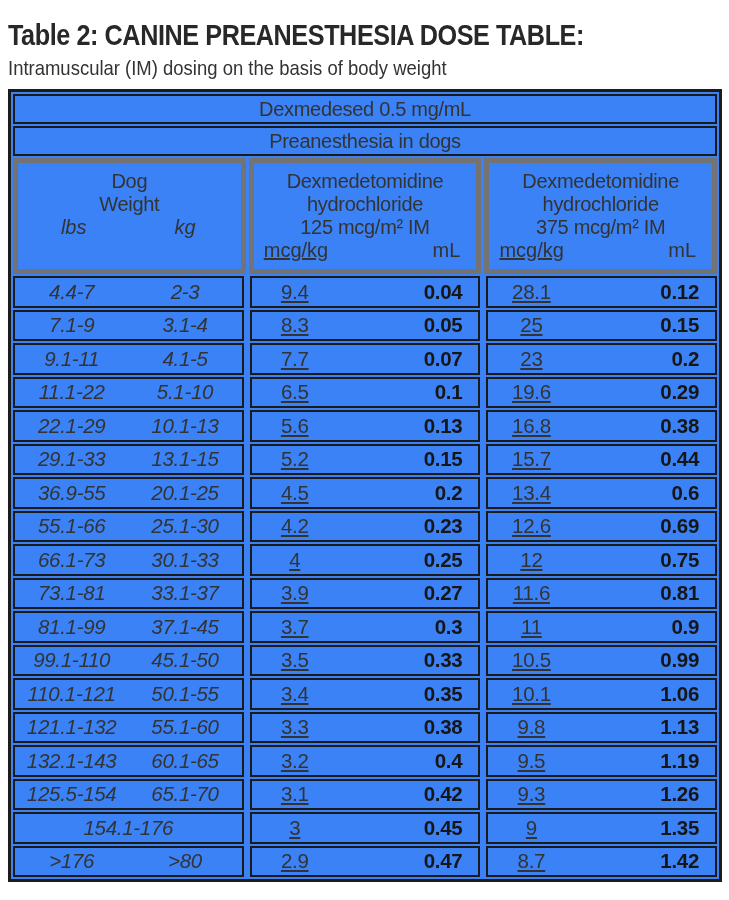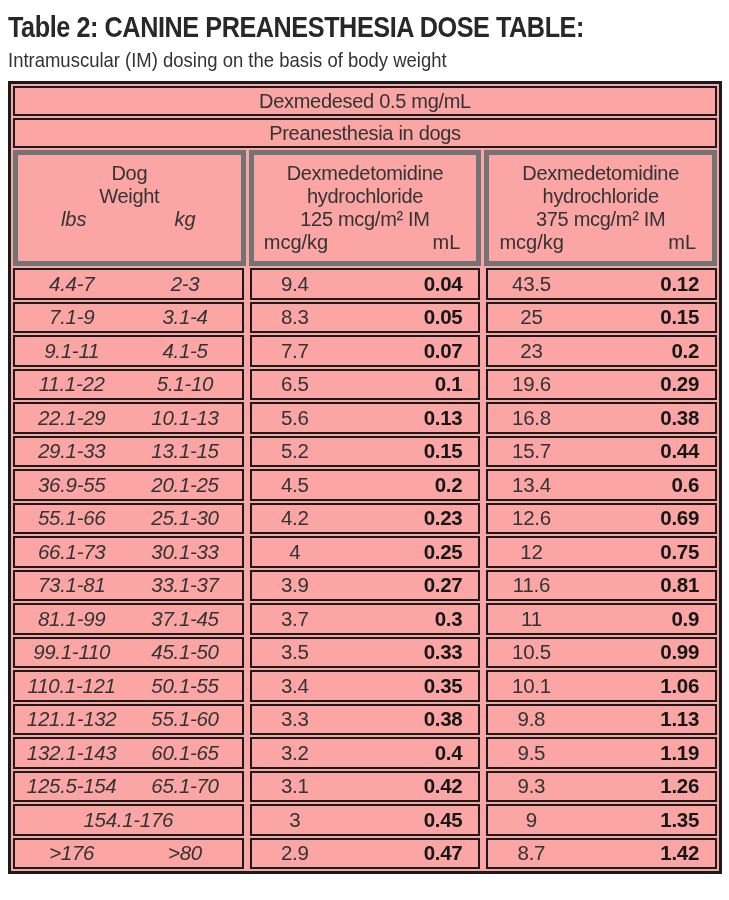--- a/index.html
+++ b/index.html
@@ -2,57 +2,57 @@
 <html><head>
 <meta charset="utf-8">
 <style>
   html,body{margin:0;padding:0;background:#ffffff;}
   body{
     width:729px;height:900px;overflow:hidden;
     font-family:"Liberation Sans",sans-serif;
     color:#333333;
     -webkit-font-smoothing:antialiased;
   }
-  .page{padding:6px 7px 0 8px;}
+  .page{padding:14px 7px 0 8px;}
   .title{
     font-size:30px;font-weight:700;letter-spacing:-0.5px;color:#282828;
     margin:4px 0 4px 0;white-space:nowrap;
     transform:scaleX(0.84);transform-origin:left top;
   }
   .subtitle{
     font-size:21px;font-weight:400;color:#333;white-space:nowrap;
     margin:0 0 9px 0;
     transform:scaleX(0.88);transform-origin:left top;
   }
   .dose-table{
     box-sizing:border-box;width:714px;
     border:3px solid #1b1b1b;padding:2px;
     display:flex;flex-direction:column;gap:2px;
-    background:#fca5a5;
+    background:#3b82f6;
   }
   .banner{
     border:2px solid #1b1b1b;height:26px;line-height:26px;
     text-align:center;font-size:20px;letter-spacing:-0.3px;
   }
   .header-row{display:flex;gap:3px;}
   .hgroup{
     flex:1 1 0;border:5px solid #737373;height:106px;
     display:flex;flex-direction:column;
     min-width:0;
   }
   .hgroup-title{padding-top:7px;text-align:center;font-size:20px;line-height:23px;letter-spacing:-0.3px;}
   .units{display:flex;padding-bottom:5px;font-size:20px;align-items:flex-end;}
   .drow{display:flex;gap:6px;}
   .g{
     flex:1 1 0;border:2px solid #1b1b1b;height:27.5px;
     display:flex;align-items:center;font-size:20.5px;letter-spacing:-0.3px;
     min-width:0;
   }
   .half{flex:1 1 0;text-align:center;font-style:italic;}
-  .mcg{width:38%;flex:0 0 38%;text-align:center;}
+  .mcg{width:38%;flex:0 0 38%;text-align:center;text-decoration:underline;}
   .ml{flex:1 1 0;text-align:right;padding-right:16px;}
   .drow .ml{font-weight:700;color:#161616;}
   .units .ml{font-weight:400;color:#333;}
 </style>
 </head>
 <body>
 
 <div class="page">
   <div class="title">Table 2: CANINE PREANESTHESIA DOSE TABLE:</div>
   <div class="subtitle">Intramuscular (IM) dosing on the basis of body weight</div>
@@ -98,21 +98,21 @@
   <div class="drow">
         <div class="g">
           <div class="half">4.4-7</div>
           <div class="half">2-3</div>
         </div>
         <div class="g">
           <div class="mcg">9.4</div>
           <div class="ml">0.04</div>
         </div>
         <div class="g">
-          <div class="mcg">43.5</div>
+          <div class="mcg">28.1</div>
           <div class="ml">0.12</div>
         </div>
       </div>
       <div class="drow">
         <div class="g">
           <div class="half">7.1-9</div>
           <div class="half">3.1-4</div>
         </div>
         <div class="g">
           <div class="mcg">8.3</div>

